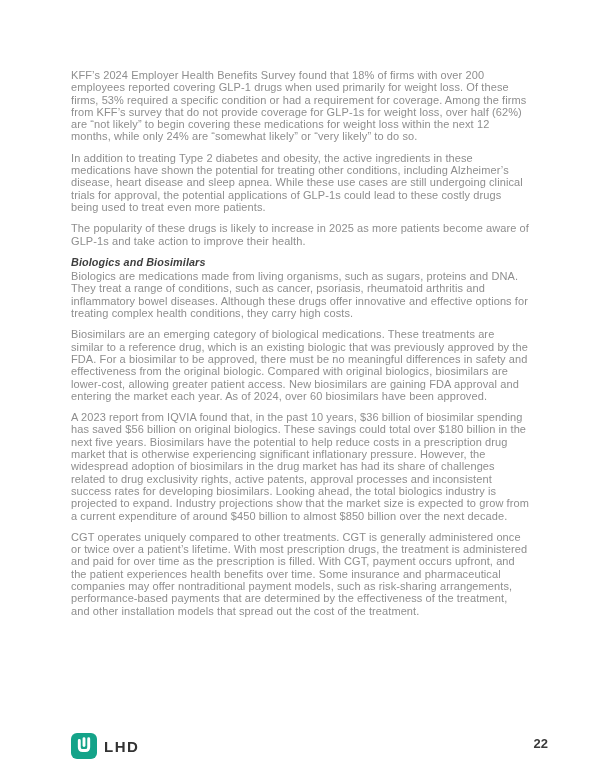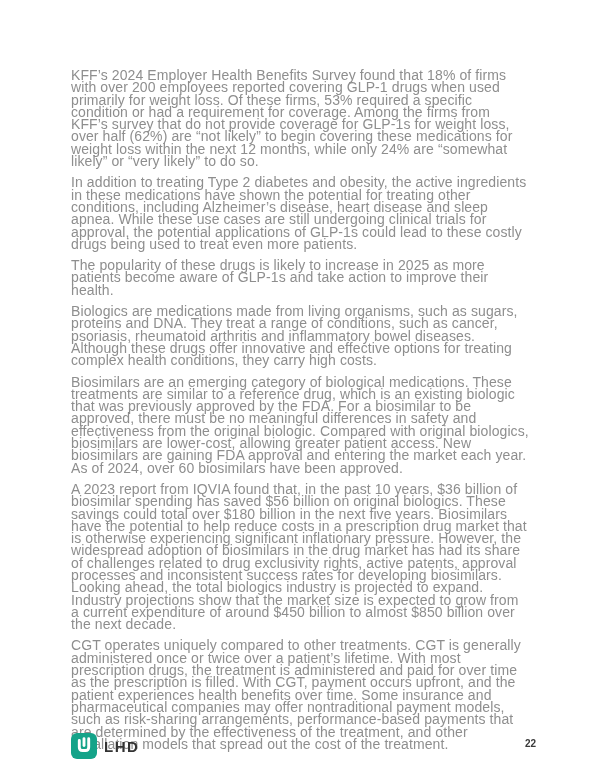--- a/index.html
+++ b/index.html
@@ -16,39 +16,39 @@
     background: #ffffff;
     overflow: hidden;
   }
   .content {
     position: absolute;
     top: 69px;
     left: 71px;
     width: 458px;
   }
   .content p {
-    font-size: 14px;
+    font-size: 11px;
     line-height: 12.3px;
     color: #8e8e8e;
     margin: 0 0 9px 0;
     letter-spacing: 0.1px;
   }
   .content h2 {
     font-size: 10.8px;
     line-height: 12.3px;
     font-weight: bold;
     font-style: italic;
     color: #3e3e3e;
     margin: 0 0 2px 0;
     letter-spacing: 0.1px;
   }
   .footer {
     position: absolute;
     left: 71px;
-    right: 64px;
+    right: 52px;
     bottom: 16px;
     height: 28px;
     display: flex;
     align-items: center;
     justify-content: space-between;
   }
   .logo {
     display: flex;
     align-items: center;
     gap: 7px;
@@ -60,35 +60,36 @@
     color: var(--accent);
   }
   .logo-icon svg { width: 26px; height: 26px; display: block; }
   .logo-text {
     font-size: 15px;
     font-weight: 800;
     color: #333333;
     letter-spacing: 1.5px;
   }
   .page-number {
-    font-size: 10px;
+    font-size: 13px;
     font-weight: bold;
     color: #3a3a3a;
     align-self: center;
     margin-top: -6px;
   }
 </style>
 </head>
 <body>
 
 <div class="page">
   <main class="content">
     <p>KFF’s 2024 Employer Health Benefits Survey found that 18% of firms with over 200 employees reported covering GLP-1 drugs when used primarily for weight loss. Of these firms, 53% required a specific condition or had a requirement for coverage. Among the firms from KFF’s survey that do not provide coverage for GLP-1s for weight loss, over half (62%) are “not likely” to begin covering these medications for weight loss within the next 12 months, while only 24% are “somewhat likely” or “very likely” to do so.</p>
     <p>In addition to treating Type 2 diabetes and obesity, the active ingredients in these medications have shown the potential for treating other conditions, including Alzheimer’s disease, heart disease and sleep apnea. While these use cases are still undergoing clinical trials for approval, the potential applications of GLP-1s could lead to these costly drugs being used to treat even more patients.</p>
     <p>The popularity of these drugs is likely to increase in 2025 as more patients become aware of GLP-1s and take action to improve their health.</p>
+    <h2>Biologics and Biosimilars</h2>
     <p>Biologics are medications made from living organisms, such as sugars, proteins and DNA. They treat a range of conditions, such as cancer, psoriasis, rheumatoid arthritis and inflammatory bowel diseases. Although these drugs offer innovative and effective options for treating complex health conditions, they carry high costs.</p>
     <p>Biosimilars are an emerging category of biological medications. These treatments are similar to a reference drug, which is an existing biologic that was previously approved by the FDA. For a biosimilar to be approved, there must be no meaningful differences in safety and effectiveness from the original biologic. Compared with original biologics, biosimilars are lower-cost, allowing greater patient access. New biosimilars are gaining FDA approval and entering the market each year. As of 2024, over 60 biosimilars have been approved.</p>
     <p>A 2023 report from IQVIA found that, in the past 10 years, $36 billion of biosimilar spending has saved $56 billion on original biologics. These savings could total over $180 billion in the next five years. Biosimilars have the potential to help reduce costs in a prescription drug market that is otherwise experiencing significant inflationary pressure. However, the widespread adoption of biosimilars in the drug market has had its share of challenges related to drug exclusivity rights, active patents, approval processes and inconsistent success rates for developing biosimilars. Looking ahead, the total biologics industry is projected to expand. Industry projections show that the market size is expected to grow from a current expenditure of around $450 billion to almost $850 billion over the next decade.</p>
     <p>CGT operates uniquely compared to other treatments. CGT is generally administered once or twice over a patient’s lifetime. With most prescription drugs, the treatment is administered and paid for over time as the prescription is filled. With CGT, payment occurs upfront, and the patient experiences health benefits over time. Some insurance and pharmaceutical companies may offer nontraditional payment models, such as risk-sharing arrangements, performance-based payments that are determined by the effectiveness of the treatment, and other installation models that spread out the cost of the treatment.</p>
   </main>
 
   <footer class="footer">
     <div class="logo">
       <span class="logo-icon">
         <svg viewBox="0 0 26 26" xmlns="http://www.w3.org/2000/svg" aria-hidden="true">

